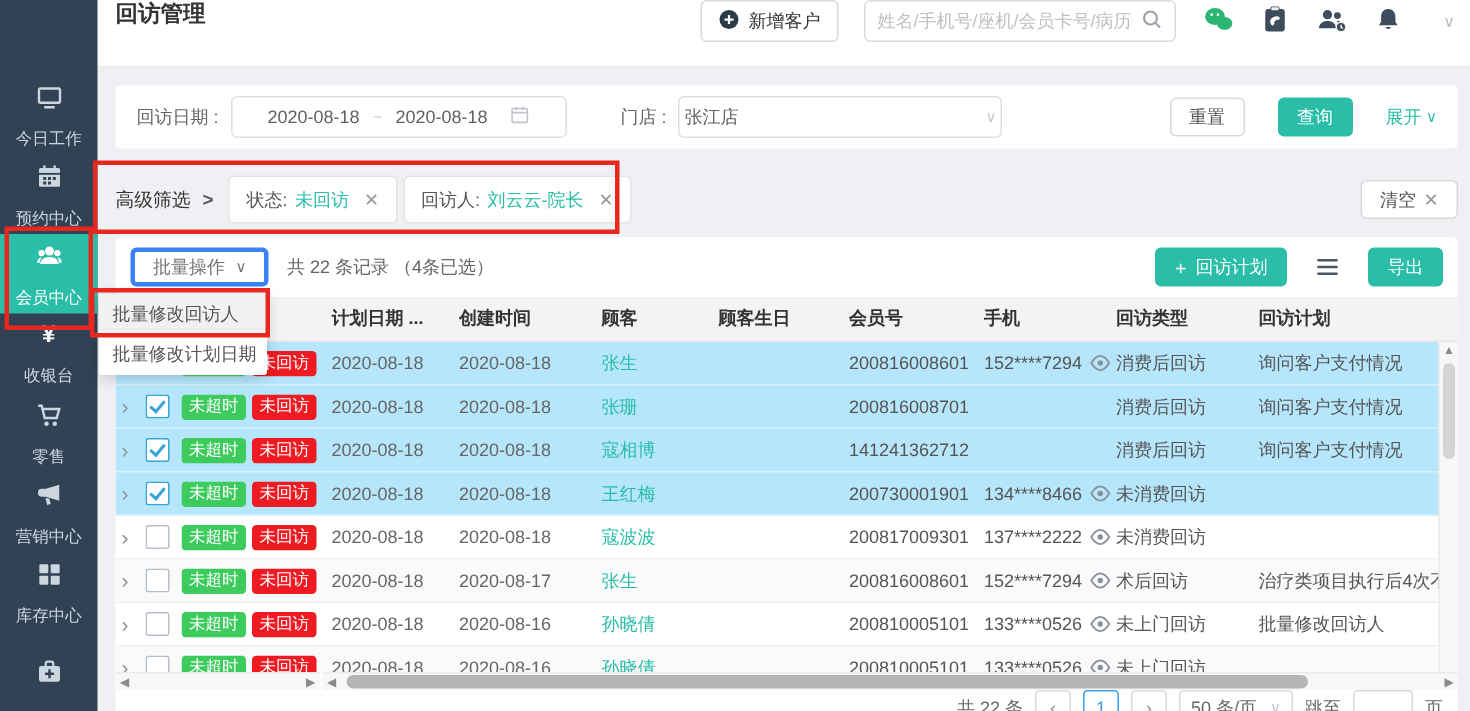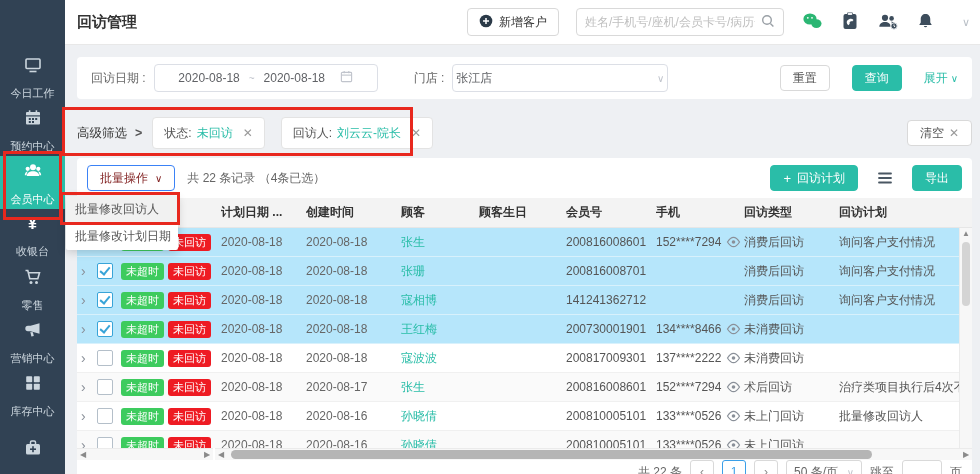--- a/index.html
+++ b/index.html
@@ -11,21 +11,21 @@
            box-sizing:border-box;padding-top:50px;display:flex;flex-direction:column;z-index:5;}
   .sb-item{height:55px;display:flex;flex-direction:column;align-items:center;justify-content:center;
            gap:13px;color:#ccd6de;cursor:pointer;}
   .sb-item .lbl{font-size:11px;line-height:11px;}
   .sb-item.active{background:#2abda8;color:#fff;}
   .sb-item svg{display:block;}
   .yen{font-size:16px;font-weight:bold;color:#fff;line-height:18px;}
 
   
   .topbar{position:absolute;left:65px;top:0;right:0;height:45px;background:#fff;
-          border-bottom:1px solid #e8e8e8;display:flex;align-items:center;
+          border-bottom:1px solid #e8e8e8;display:flex;align-items:flex-start;
           padding:0 10px 0 12px;box-sizing:border-box;z-index:4;}
   .page-title{font-size:15px;font-weight:bold;color:#333;}
   .tb-right{margin-left:auto;display:flex;align-items:center;gap:17px;}
   .btn-add{display:inline-flex;align-items:center;gap:6px;border:1px solid #d9d9d9;border-radius:4px;
            height:28px;padding:0 11px;background:#fff;color:#333;font-size:12px;cursor:pointer;}
   .search-box{width:208px;height:28px;border:1px solid #d9d9d9;border-radius:4px;display:flex;
               align-items:center;padding:0 8px;gap:6px;box-sizing:border-box;}
   .search-box .ph{flex:1;font-size:12px;color:#bfbfbf;white-space:nowrap;overflow:hidden;}
   .tb-chev{color:#b9bfc6;font-size:11px;margin-left:10px;}
 
@@ -52,21 +52,21 @@
   .chip{background:#fff;border:1px solid #e3e3e3;border-radius:4px;height:30px;display:inline-flex;
         align-items:center;padding:0 11px;gap:5px;color:#555;}
   .chip .val{color:#2abda8;}
   .chip .x,.btn-clear .x{color:#999;margin-left:5px;font-size:12px;}
   .btn-clear{margin-left:auto;}
 
   
   .table-card{position:absolute;left:12px;right:8px;top:113px;bottom:-20px;background:#fff;
               border-radius:4px 4px 0 0;}
   .toolbar{height:40px;display:flex;align-items:center;padding:0 10px;gap:12px;}
-  .btn-batch{border:1px solid #3b82f6;color:#7f1d1d;background:#fff;gap:7px;text-align:center;}
+  .btn-batch{border:3px solid #3b82f6;color:#737373;background:#fff;gap:7px;text-align:center;}
   .records{color:#666;}
   .tbar-right{margin-left:auto;display:flex;align-items:center;gap:18px;}
 
   .tgrid{display:grid;grid-template-columns:16px 24px 100px 85px 95px 78px 87px 90px 88px 95px 1fr;
          align-items:center;box-sizing:border-box;padding-left:4px;}
   .thead{height:30px;background:#f3f3f3;border-bottom:1px solid #e6e6e6;font-weight:bold;color:#333;}
   .thead .hcell{white-space:nowrap;overflow:hidden;}
   .tbody{position:relative;height:220px;overflow:hidden;}
   .trow{height:29px;border-bottom:1px solid #f0f0f0;background:#fff;}
   .trow.shade{background:#fafafa;}
@@ -295,21 +295,21 @@
             <span style="font-size:10px;">∨</span>
           </span>
       </div>
     </div>
 
     <div class="adv-row">
       <span class="adv-label">
           <span>高级筛选</span>
           <span class="gt">&gt;</span>
         </span>
-      <span style="display:inline-flex;gap:16px;">
+      <span style="display:inline-flex;gap:4px;">
           <span class="chip">
             <span>状态:</span>
             <span class="val">未回访</span>
             <span class="x">✕</span>
           </span>
           <span class="chip">
             <span>回访人:</span>
             <span class="val">刘云云-院长</span>
             <span class="x">✕</span>
           </span>

